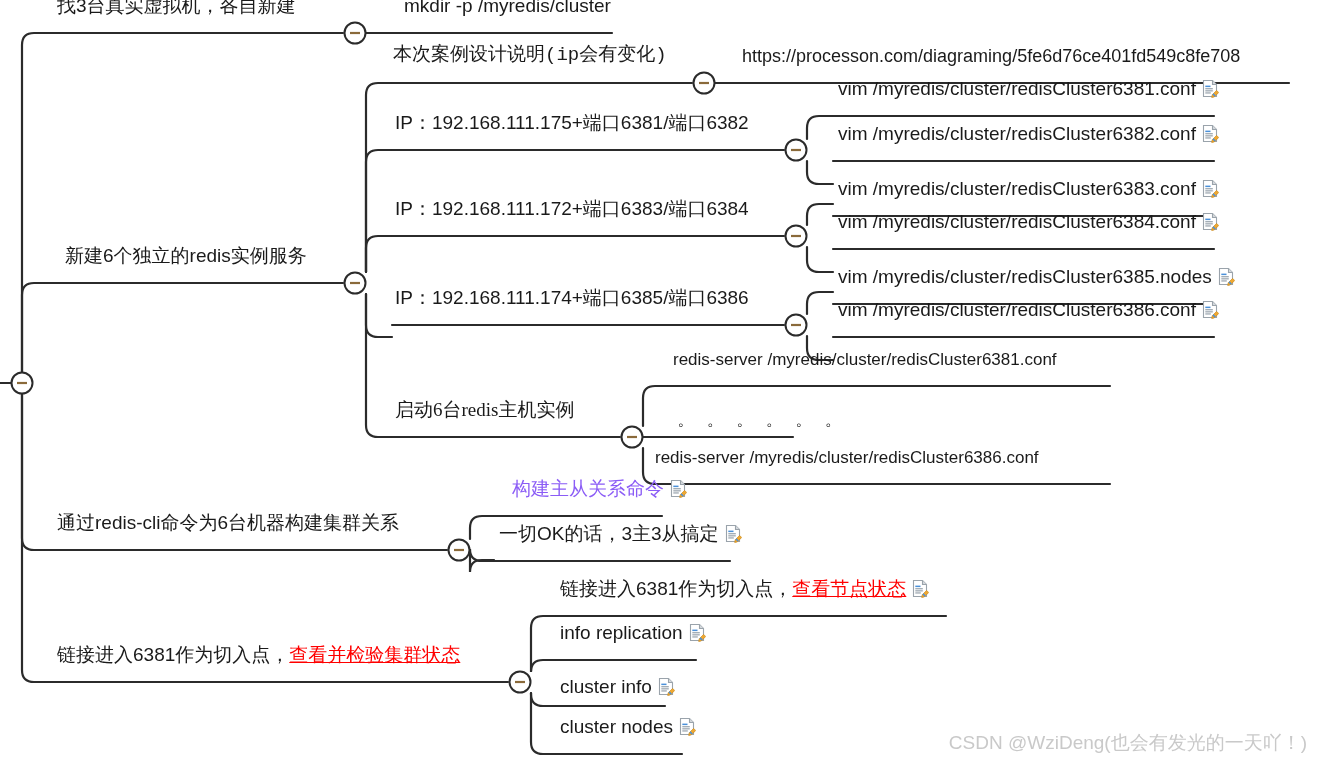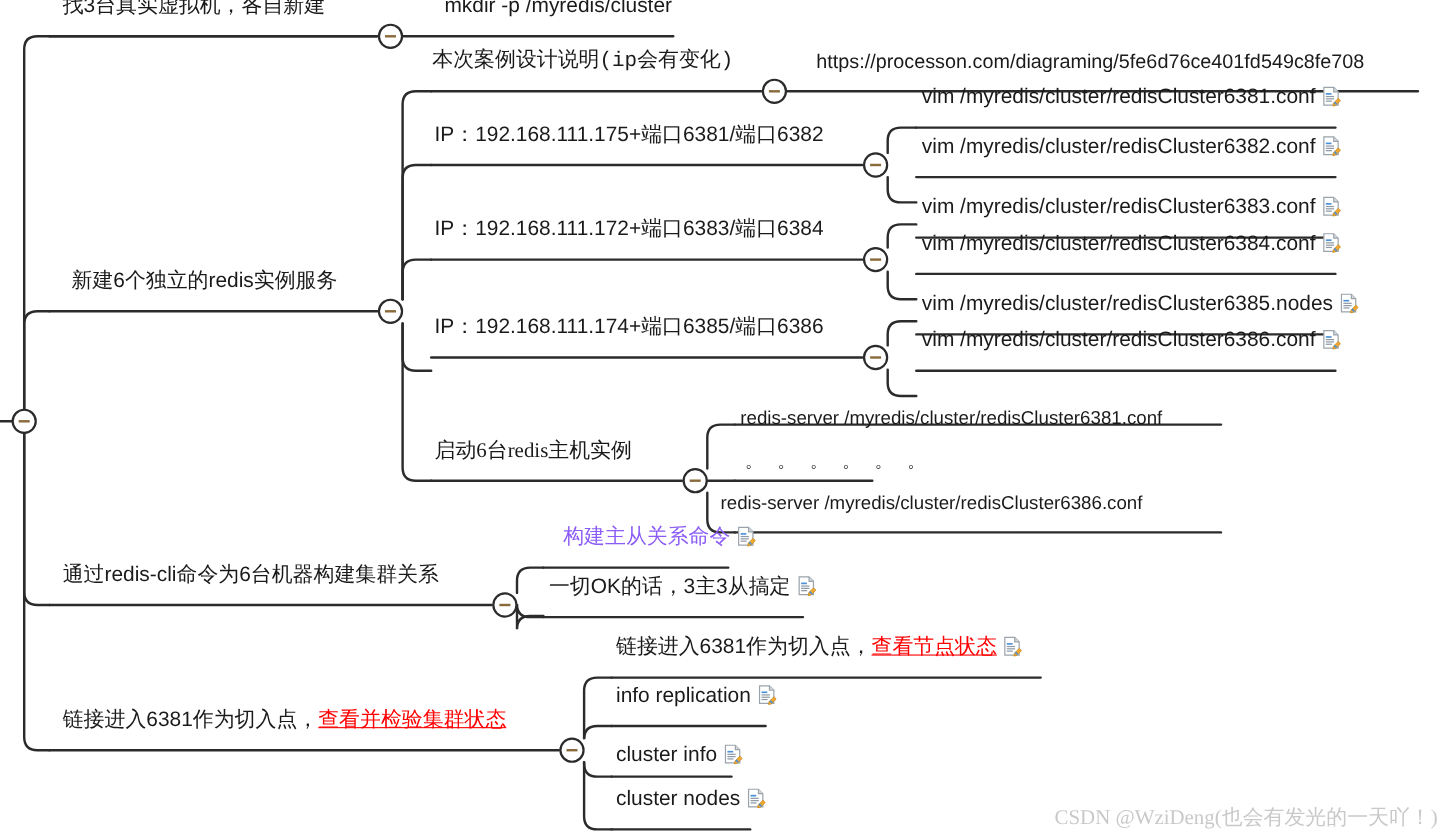--- a/index.html
+++ b/index.html
@@ -51,21 +51,21 @@
     color: #1a1a1a;
     font-size: 15px;
     letter-spacing: 10px;
   }
   .watermark {
     position: absolute;
     right: 14px;
     bottom: 8px;
     color: #c9c9c9;
     font-size: 19px;
-    font-family: Liberation Serif, serif;
+    font-family: Liberation Sans, sans-serif;
     white-space: nowrap;
     margin-top: 39px;
   }
 </style>
 </head>
 <body>
 
 <svg id="canvas" viewBox="0 0 1321 764" xmlns="http://www.w3.org/2000/svg">
   <defs>
     <g id="minuscircle">
@@ -272,21 +272,21 @@
         <rect x="3.3" y="6.6" width="5.2" height="1.5" fill="#4a90d9"></rect>
         <rect x="3.3" y="9.2" width="7.5" height="1.1" fill="#8d99a4"></rect>
         <rect x="3.3" y="11.3" width="7.5" height="1.1" fill="#8d99a4"></rect>
         <rect x="3.3" y="13.4" width="5.5" height="1.1" fill="#8d99a4"></rect>
         <path d="M10.2 15.8 l4.4 -4.4 l2.1 2.1 l-4.4 4.4 l-2.6 0.6 z" fill="#f0a830" stroke="#c98a1e" stroke-width="0.7"></path>
         <path d="M11.0 14.9 l2.1 2.1" stroke="#4a90d9" stroke-width="1.6"></path>
       </svg></span>
 </div>
 
 <div class="node-label label-zh" style="left:395px; top:437px;font-family:Liberation Serif, serif;">启动6台redis主机实例</div>
-<div class="node-label label-sm" style="left:673px; top:386px;margin-top:20px;">redis-server /myredis/cluster/redisCluster6381.conf</div>
+<div class="node-label label-sm" style="left:673px; top:386px;">redis-server /myredis/cluster/redisCluster6381.conf</div>
 <div class="dots-row" style="left:678px; top:437px;">◦  ◦  ◦  ◦  ◦  ◦</div>
 <div class="node-label label-sm" style="left:655px; top:484px;">redis-server /myredis/cluster/redisCluster6386.conf</div>
 
 <div class="node-label label-zh" style="left:57px; top:550px;">通过redis-cli命令为6台机器构建集群关系</div>
 <div class="node-label label-zh red" style="left:499px; top:516px;">
   <span>构建主从关系命令</span><span class="doc-icon"><svg viewBox="0 0 17 19" xmlns="http://www.w3.org/2000/svg">
         <path d="M1.5 1.5 h9 l4 4 v12 h-13 z" fill="#ffffff" stroke="#9aa3ab" stroke-width="1.1"></path>
         <path d="M10.5 1.5 v4 h4" fill="#d6dade" stroke="#9aa3ab" stroke-width="1.1"></path>
         <rect x="3.3" y="6.6" width="5.2" height="1.5" fill="#4a90d9"></rect>
         <rect x="3.3" y="9.2" width="7.5" height="1.1" fill="#8d99a4"></rect>

